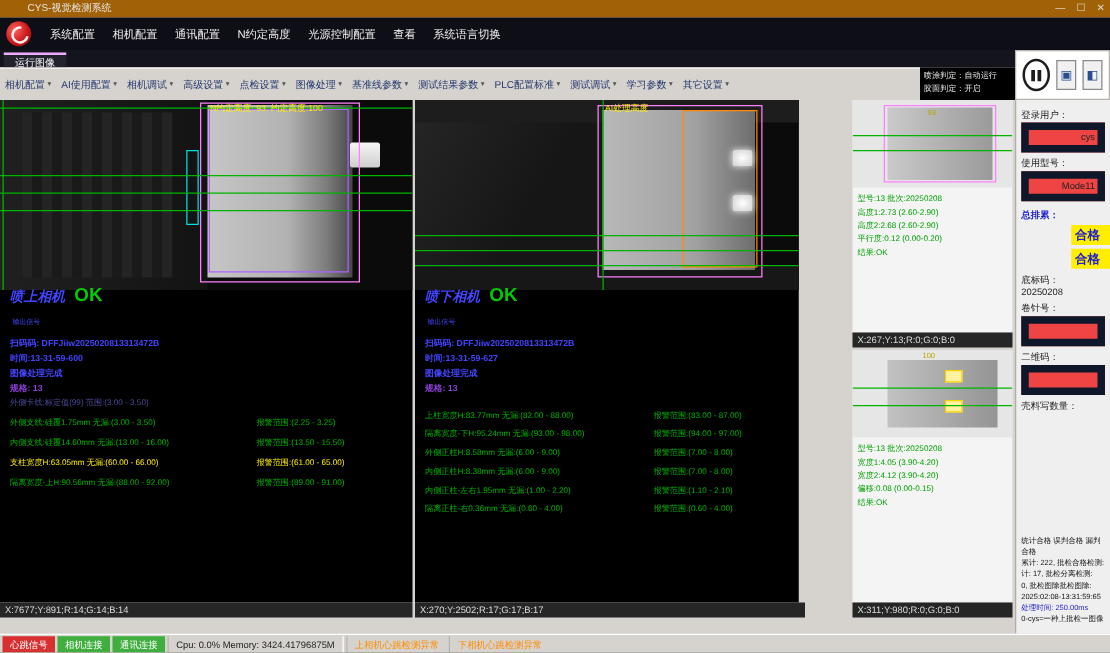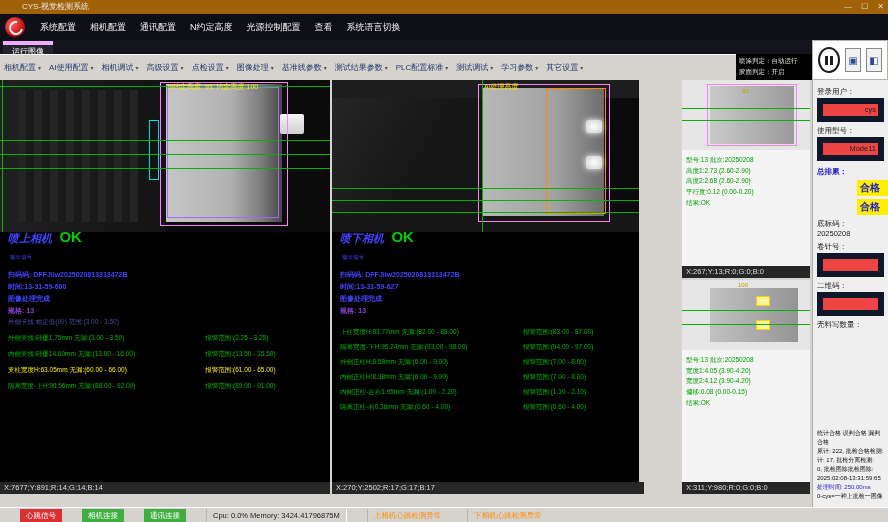--- a/index.html
+++ b/index.html
@@ -20,21 +20,21 @@
   .logo{width:20px;height:20px;border-radius:50%;margin:0 8px 0 5px;position:relative;
         background:radial-gradient(circle at 35% 35%,#ff6060,#c41414 60%,#870d0d);}
   .logo::after{content:"";position:absolute;left:4px;top:4px;width:10px;height:10px;
         border:2px solid rgba(255,255,255,.92);border-right-color:transparent;
         border-radius:50%;transform:rotate(-35deg);}
   .menu-item{padding:0 7px;cursor:default;white-space:nowrap;}
 
   
   .tabrow{left:0;top:40px;width:812px;height:14px;background:#14141c;}
   .tab-run{display:inline-block;margin-left:3px;padding:1px 9px 0 9px;height:13px;
-           background:#23232e;border-top:4px solid #f0abfc;color:#fff;font-size:8px;}
+           background:#23232e;border-top:2px solid #f0abfc;color:#fff;font-size:8px;}
 
   
   .toolbar{left:0;top:54px;width:736px;height:26px;background:#d6d3ce;
            border-top:1px solid #f7f6f4;display:flex;align-items:center;
            font-size:8px;color:#23366e;overflow:hidden;}
   .tool-item{display:flex;align-items:center;gap:2px;padding:0 4px;white-space:nowrap;cursor:default;}
   .tool-item .arrow{font-size:6px;color:#555;}
 
   
   .judge-strip{left:736px;top:54px;width:76px;height:26px;background:#000;color:#e8e8e8;
@@ -87,21 +87,21 @@
   .sb-box{background:#ef4444;border:6px solid #0f172a;height:12px;line-height:12px;padding:0 2px;margin-top:1px;text-align:right;}
   .sb-result-label{color:#2222cc;font-weight:bold;margin-top:6px;}
   .sb-result{display:block;width:34px;background:var(--warn_yellow,#ffee00);color:#2222cc;
              font-weight:bold;font-size:10px;padding:1px 3px;margin-top:3px;margin-left:40px;}
   .sb-stats{position:absolute;left:4px;bottom:6px;width:68px;font-size:6px;line-height:1.5;color:#111;}
   .sb-stats .blue{color:#2222cc;}
 
   
   .statusbar{left:0;top:507px;width:888px;height:15px;background:#d6d3ce;border-top:1px solid #fff;
              display:flex;align-items:center;font-size:7.5px;}
-  .chip{height:13px;line-height:13px;padding:0 6px;margin-left:20px;white-space:nowrap;}
+  .chip{height:13px;line-height:13px;padding:0 6px;margin-left:2px;white-space:nowrap;}
   .chip-red{background:var(--accent_red,#d83030);color:#fff;}
   .chip-green{background:#3fae3f;color:#fff;}
   .chip-plain{color:#222;border-left:1px solid #b8b5b0;border-right:1px solid #fff;}
   .chip-orange{color:var(--alarm_orange,#ff8c00);border-left:1px solid #b8b5b0;}
 </style>
 </head>
 <body>
 
 <div id="app">
 

